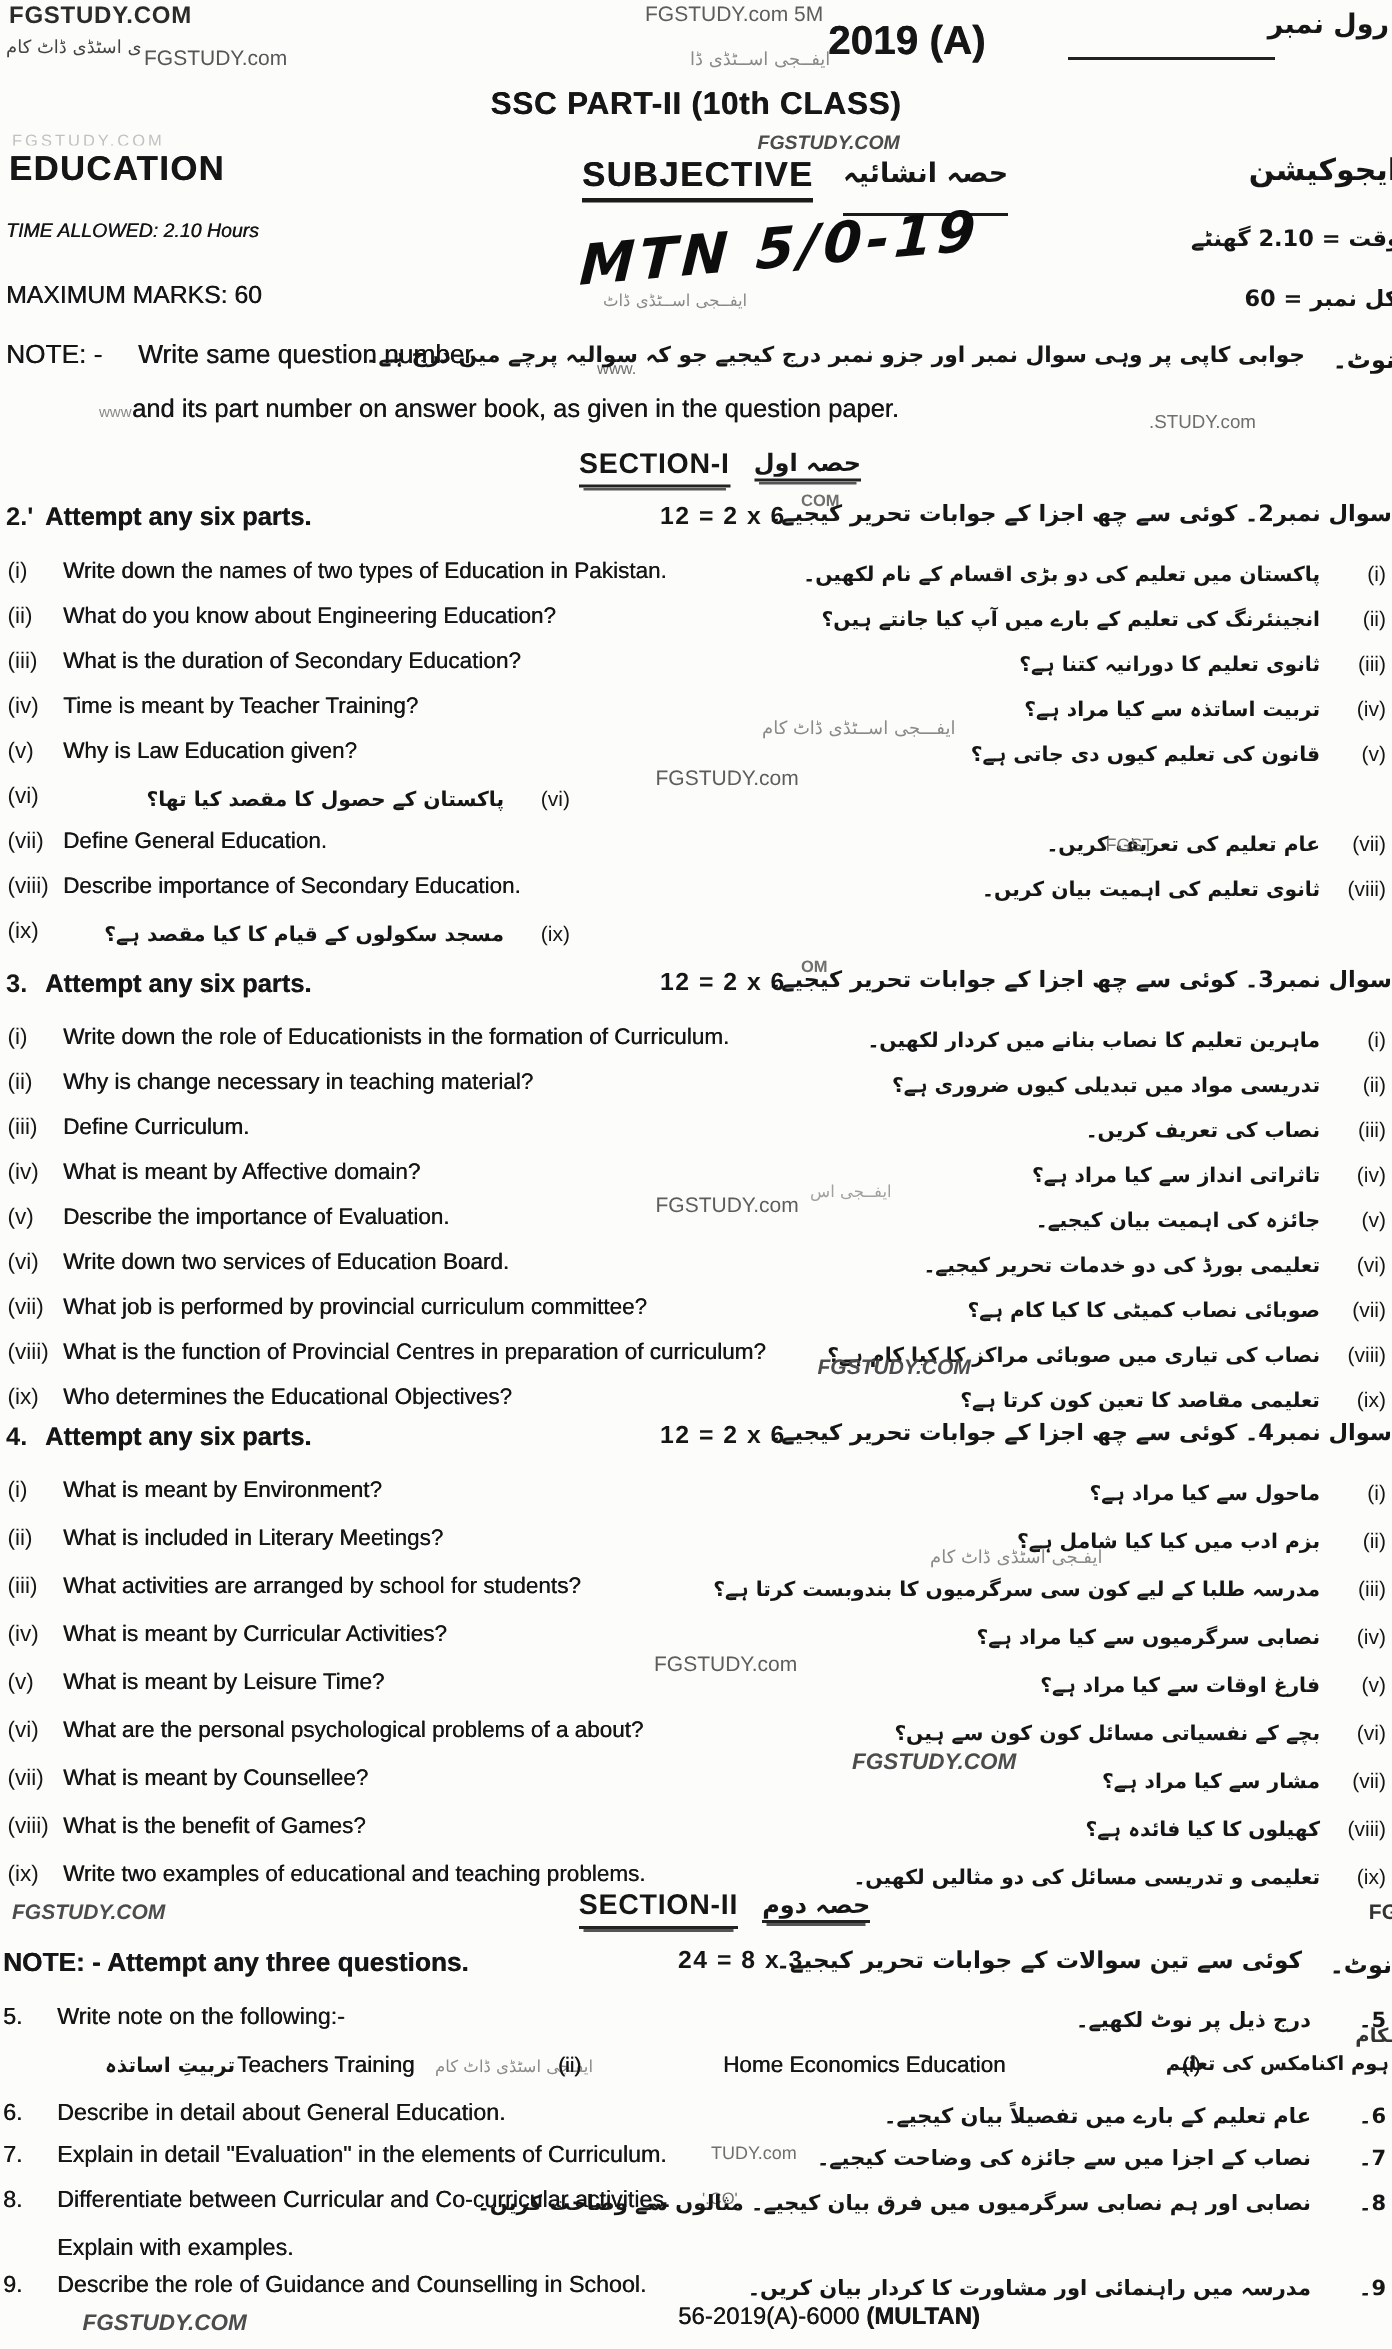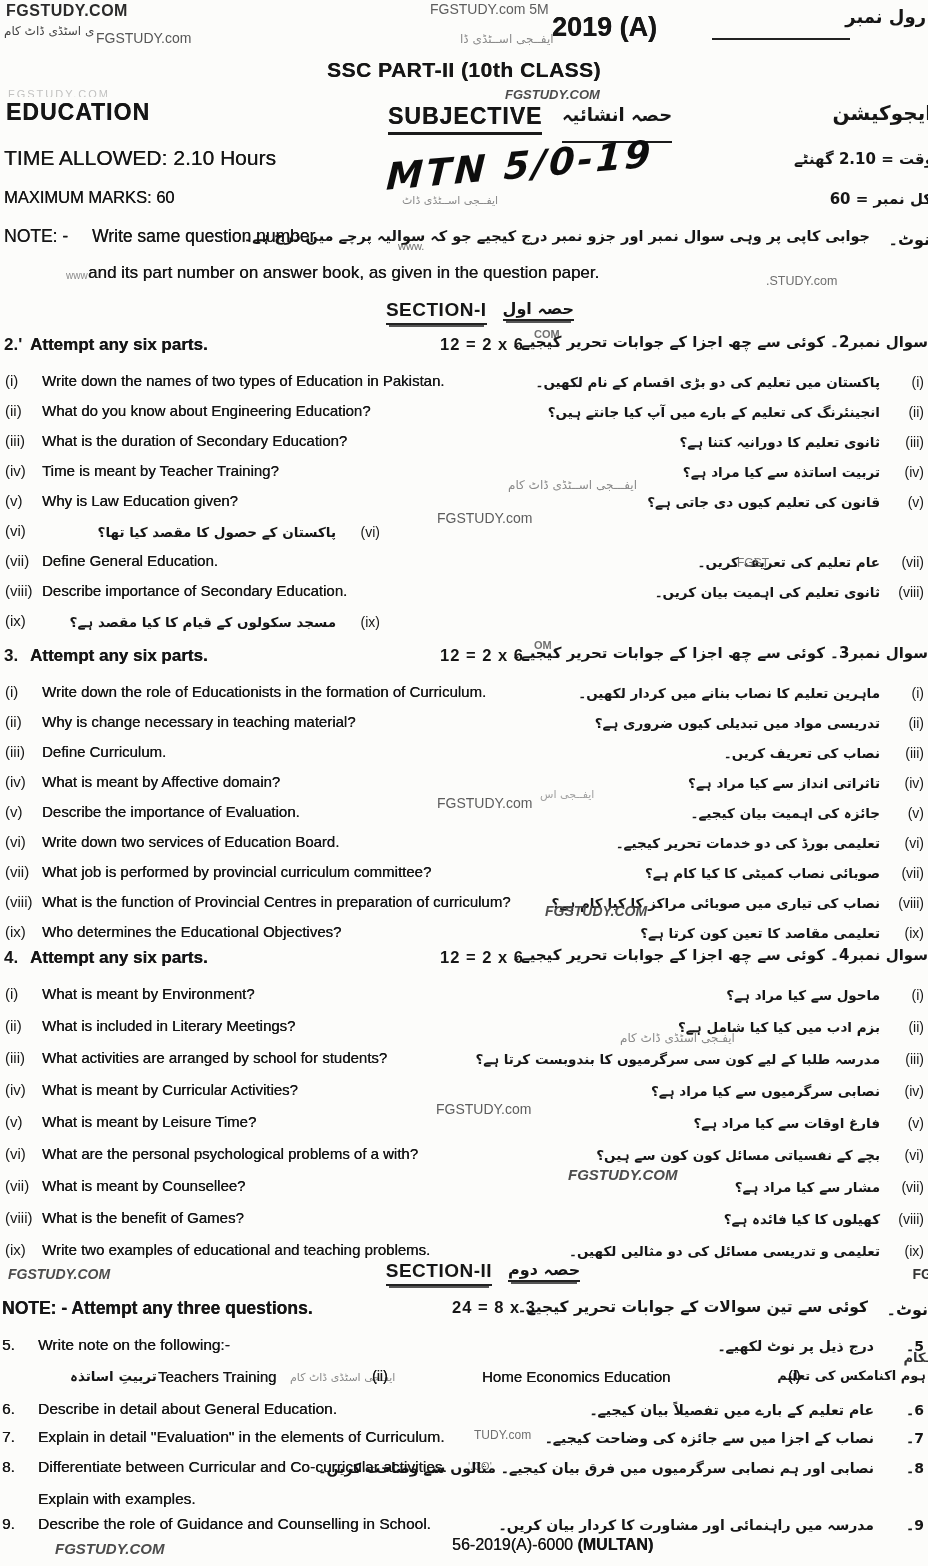--- a/index.html
+++ b/index.html
@@ -26,21 +26,21 @@
   .roll-label { right:2px; top:6px; font-size:18px; }
   .roll-line { right:78px; top:38px; width:138px; border-bottom:2.5px solid #222; }
   .exam-title { left:0; right:0; top:58px; text-align:center; font-size:21px; font-weight:bold; letter-spacing:.5px; }
   .edu-faint { left:8px; top:88px; font-size:11px; letter-spacing:2px; color:#9a9a9a; opacity:.6; height:9px; overflow:hidden; }
   .subject-en { left:6px; top:99px; font-size:23px; font-weight:bold; letter-spacing:1px; }
   .subjective-wm { left:505px; top:87px; font-size:13px; }
   .subjective-en { left:388px; top:103px; font-size:23px; font-weight:bold; letter-spacing:1px;
                    border-bottom:3px solid #1b1b1b; padding-bottom:2px; }
   .subjective-ur { left:562px; top:104px; font-size:18px; border-bottom:2.5px solid #1b1b1b; padding-bottom:16px; }
   .subject-ur { right:-4px; top:101px; font-size:20px; }
-  .time-label { left:4px; top:146px; font-size:21px; }
+  .time-label { left:4px; top:146px; font-size:13px;font-style:italic; }
   .time-ur { right:-6px; top:150px; font-size:15px; white-space:nowrap; }
   .marks-label { left:4px; top:188px; font-size:16.5px; }
   .marks-ur { right:-4px; top:190px; font-size:15px; white-space:nowrap; }
   .handwritten { left:386px; top:144px; font-size:37px; font-style:italic; font-weight:bold;
                  font-family:"DejaVu Sans", sans-serif; letter-spacing:3px; color:#0d0d0d;
                  transform:rotate(-5deg) skewX(-8deg); }
   .hand-wm { left:402px; top:194px; font-size:11px; }
   .note-label { left:4px; top:226px; font-size:17.5px; }
   .note-line1 { left:92px; top:226px; font-size:17.5px; }
   .note-www { left:398px; top:240px; font-size:11px; color:#6f6f6f; }
@@ -395,21 +395,21 @@
         <span class="p-num">(v)</span>
         <span class="p-en ink">What is meant by Leisure Time?</span>
         <span class="p-ur-wrap">
           <span class="p-ur-num">(v)</span>
           <span class="p-ur ur">فارغ اوقات سے کیا مراد ہے؟</span>
         </span>
       </div>
 
       <div class="part-row">
         <span class="p-num">(vi)</span>
-        <span class="p-en ink">What are the personal psychological problems of a with?</span>
+        <span class="p-en ink">What are the personal psychological problems of a about?</span>
         <span class="p-ur-wrap">
           <span class="p-ur-num">(vi)</span>
           <span class="p-ur ur">بچے کے نفسیاتی مسائل کون کون سے ہیں؟</span>
         </span>
       </div>
 
       <div class="part-row">
         <span class="p-num">(vii)</span>
         <span class="p-en ink">What is meant by Counsellee?</span>
         <span class="p-ur-wrap">

